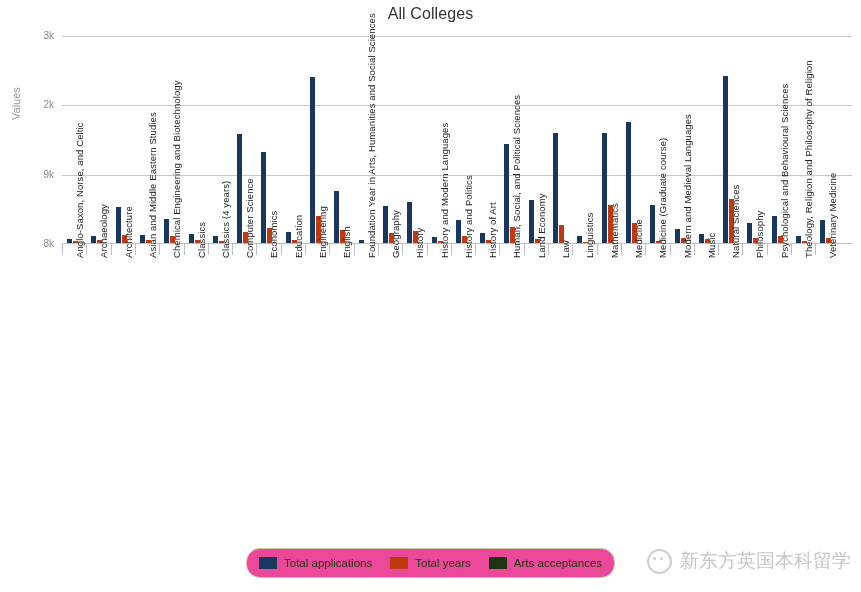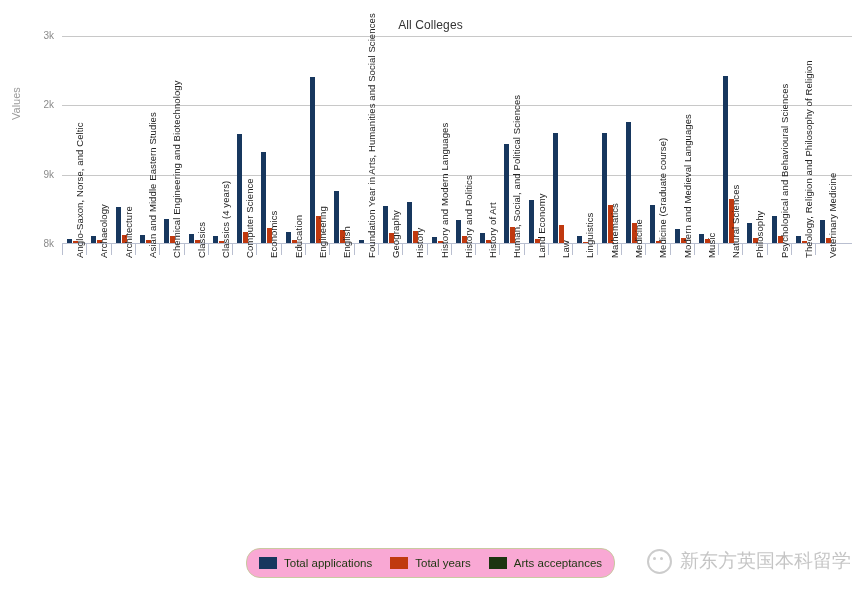--- a/index.html
+++ b/index.html
@@ -19,24 +19,24 @@
     position: absolute;
     left: 0; top: 0;
     width: 861px;
     height: 592px;
   }
 
   
   .chart-title {
     position: absolute;
     left: 0;
-    top: 18px;
+    top: 5px;
     width: 861px;
     text-align: center;
-    font-size: 12px;
+    font-size: 16px;
     color: #333333;
     letter-spacing: 0.1px;
   }
 
   
   .y-axis-label {
     position: absolute;
     left: 10px;
     top: 120px;
     font-size: 11px;
@@ -110,21 +110,21 @@
     transform-origin: left top;
     letter-spacing: 0.1px;
   }
 
   
   #legend {
     position: absolute;
     left: 246px;
     top: 548px;
     height: 30px;
-    background: #f9a8d4;
+    background: #ec4899;
     border: 1px solid #c9c9a0;
     border-radius: 14px;
     display: flex;
     align-items: center;
     padding: 0 12px;
     box-sizing: border-box;
   }
   .legend-item {
     display: flex;
     align-items: center;

